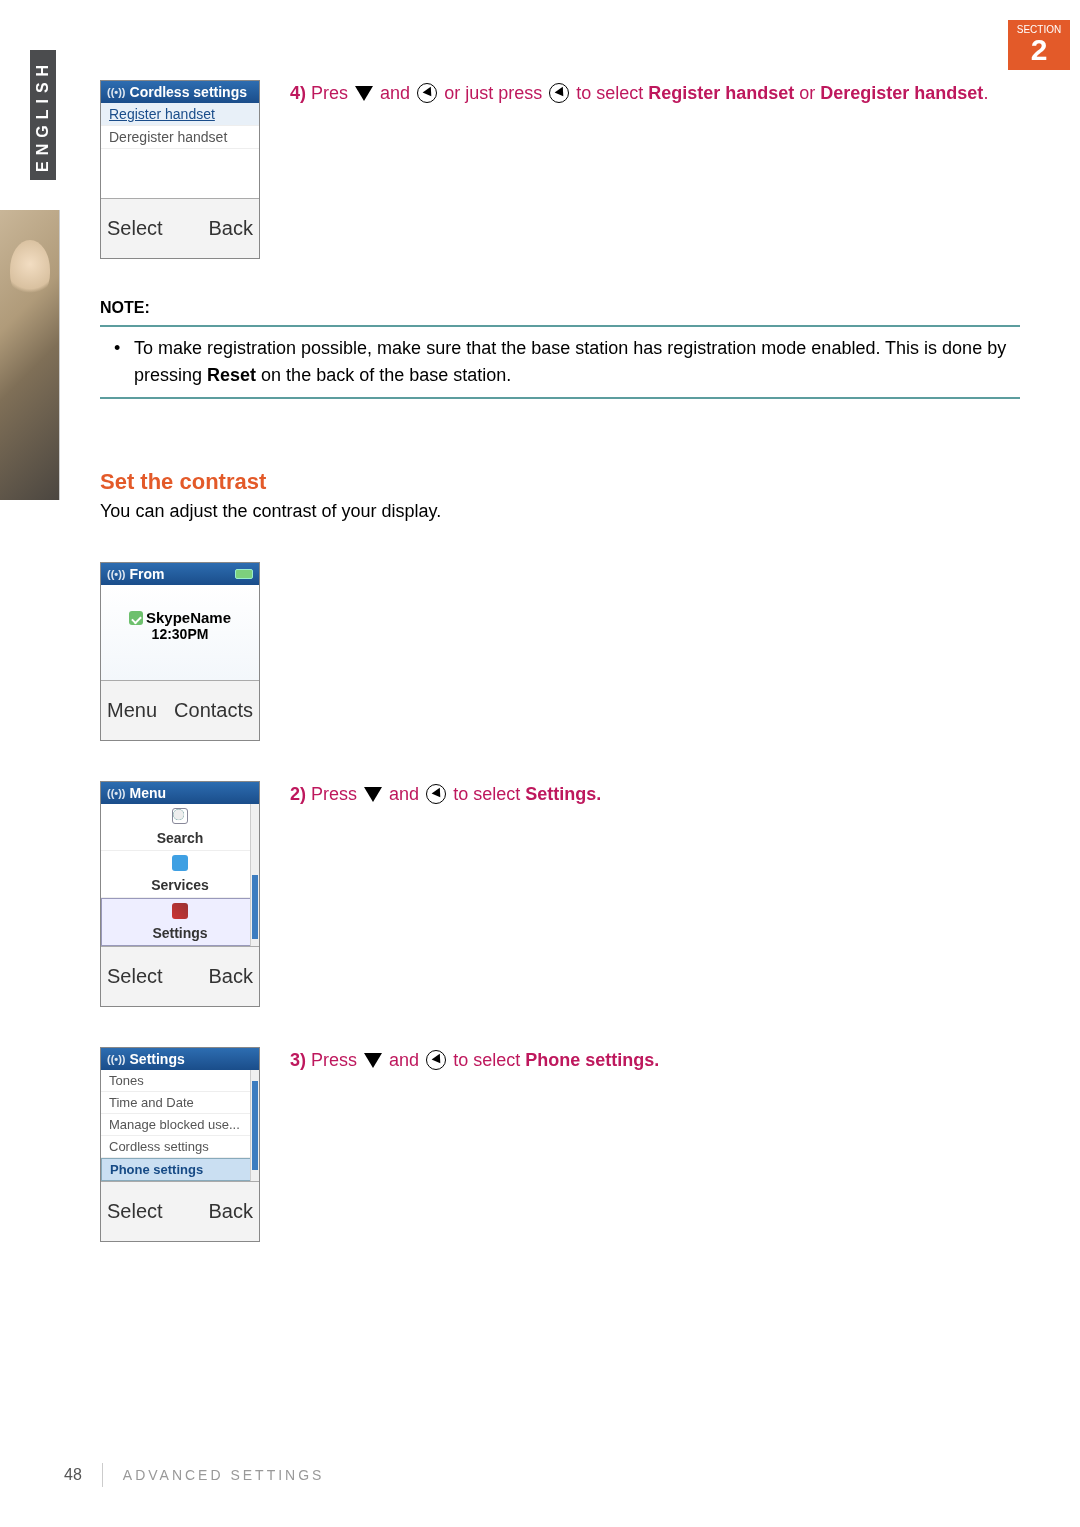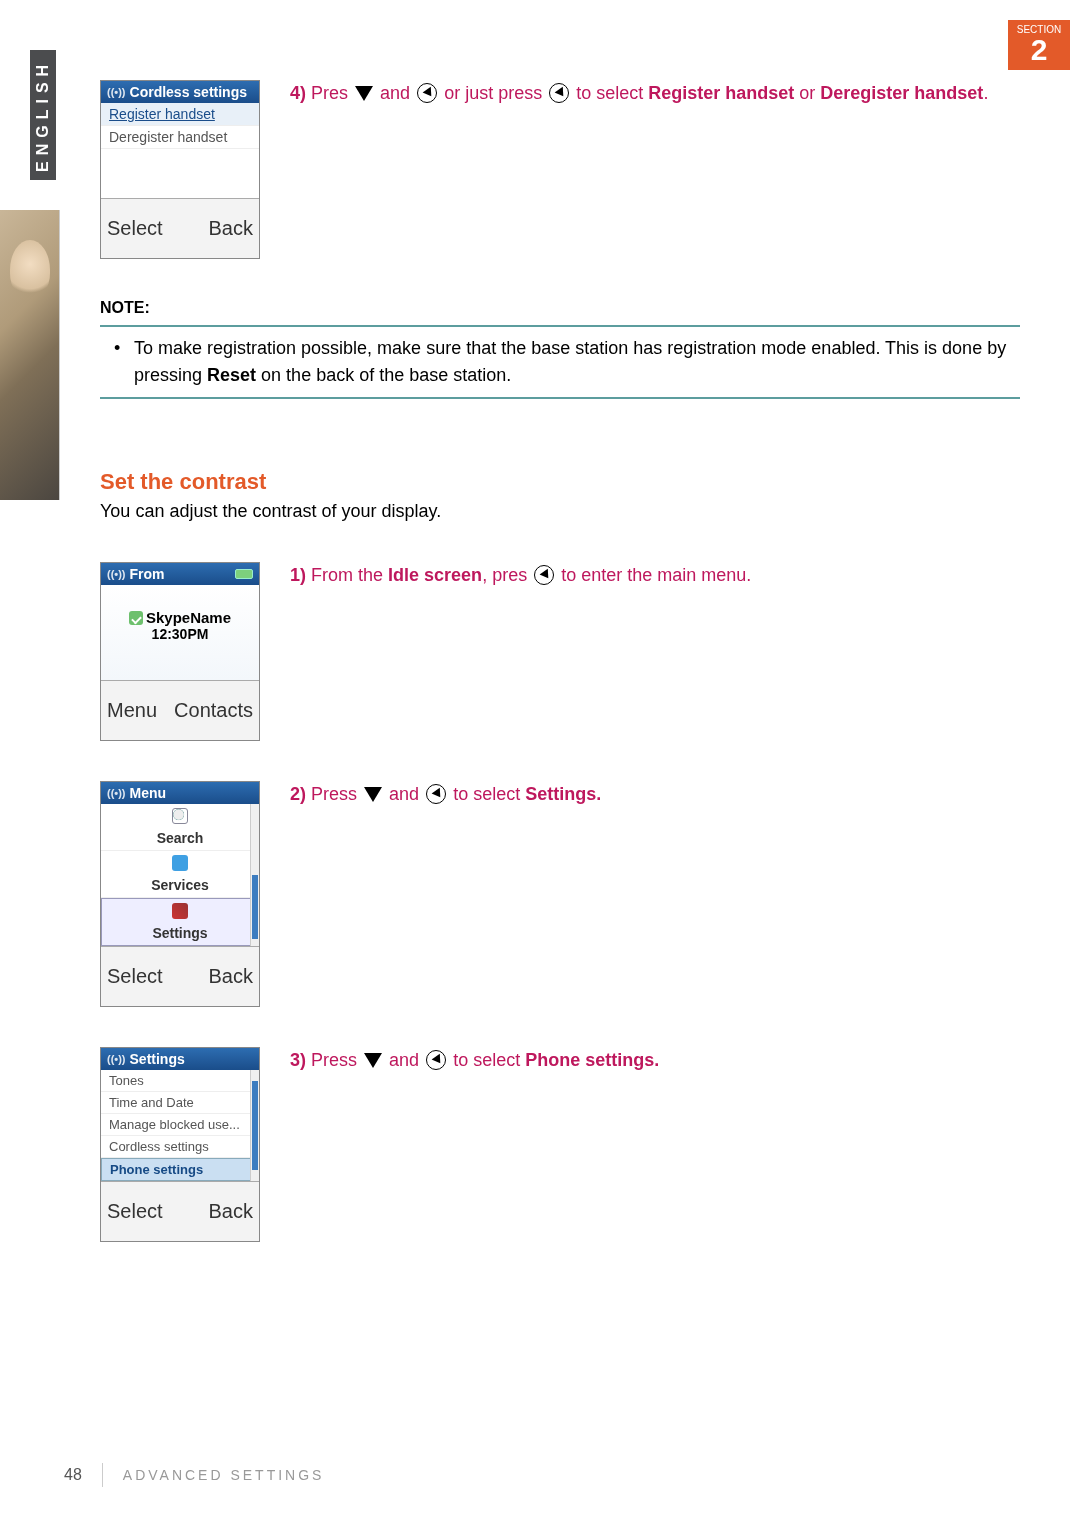--- a/index.html
+++ b/index.html
@@ -237,27 +237,20 @@
       </div>
       <div class="body skype-idle">
         <div><span class="check"></span><span class="name">SkypeName</span></div>
         <div class="clock">12:30PM</div>
       </div>
       <div class="soft">
         <span>Menu</span>
         <span>Contacts</span>
       </div>
     </div>
-    <div class="instr">
-      <b>1)</b>
-      <span>From the </span>
-      <b>Idle screen</b><span>, pres </span>
-      <span class="sel-btn"></span>
-      <span> to enter the main menu.</span>
-    </div>
   </div>
 
   <div class="row">
     <div class="shot">
       <div class="tbar">
         <span class="sig">((•))</span>
         <span>Menu</span>
       </div>
       <div class="body menu-list">
         <div class="mi">

